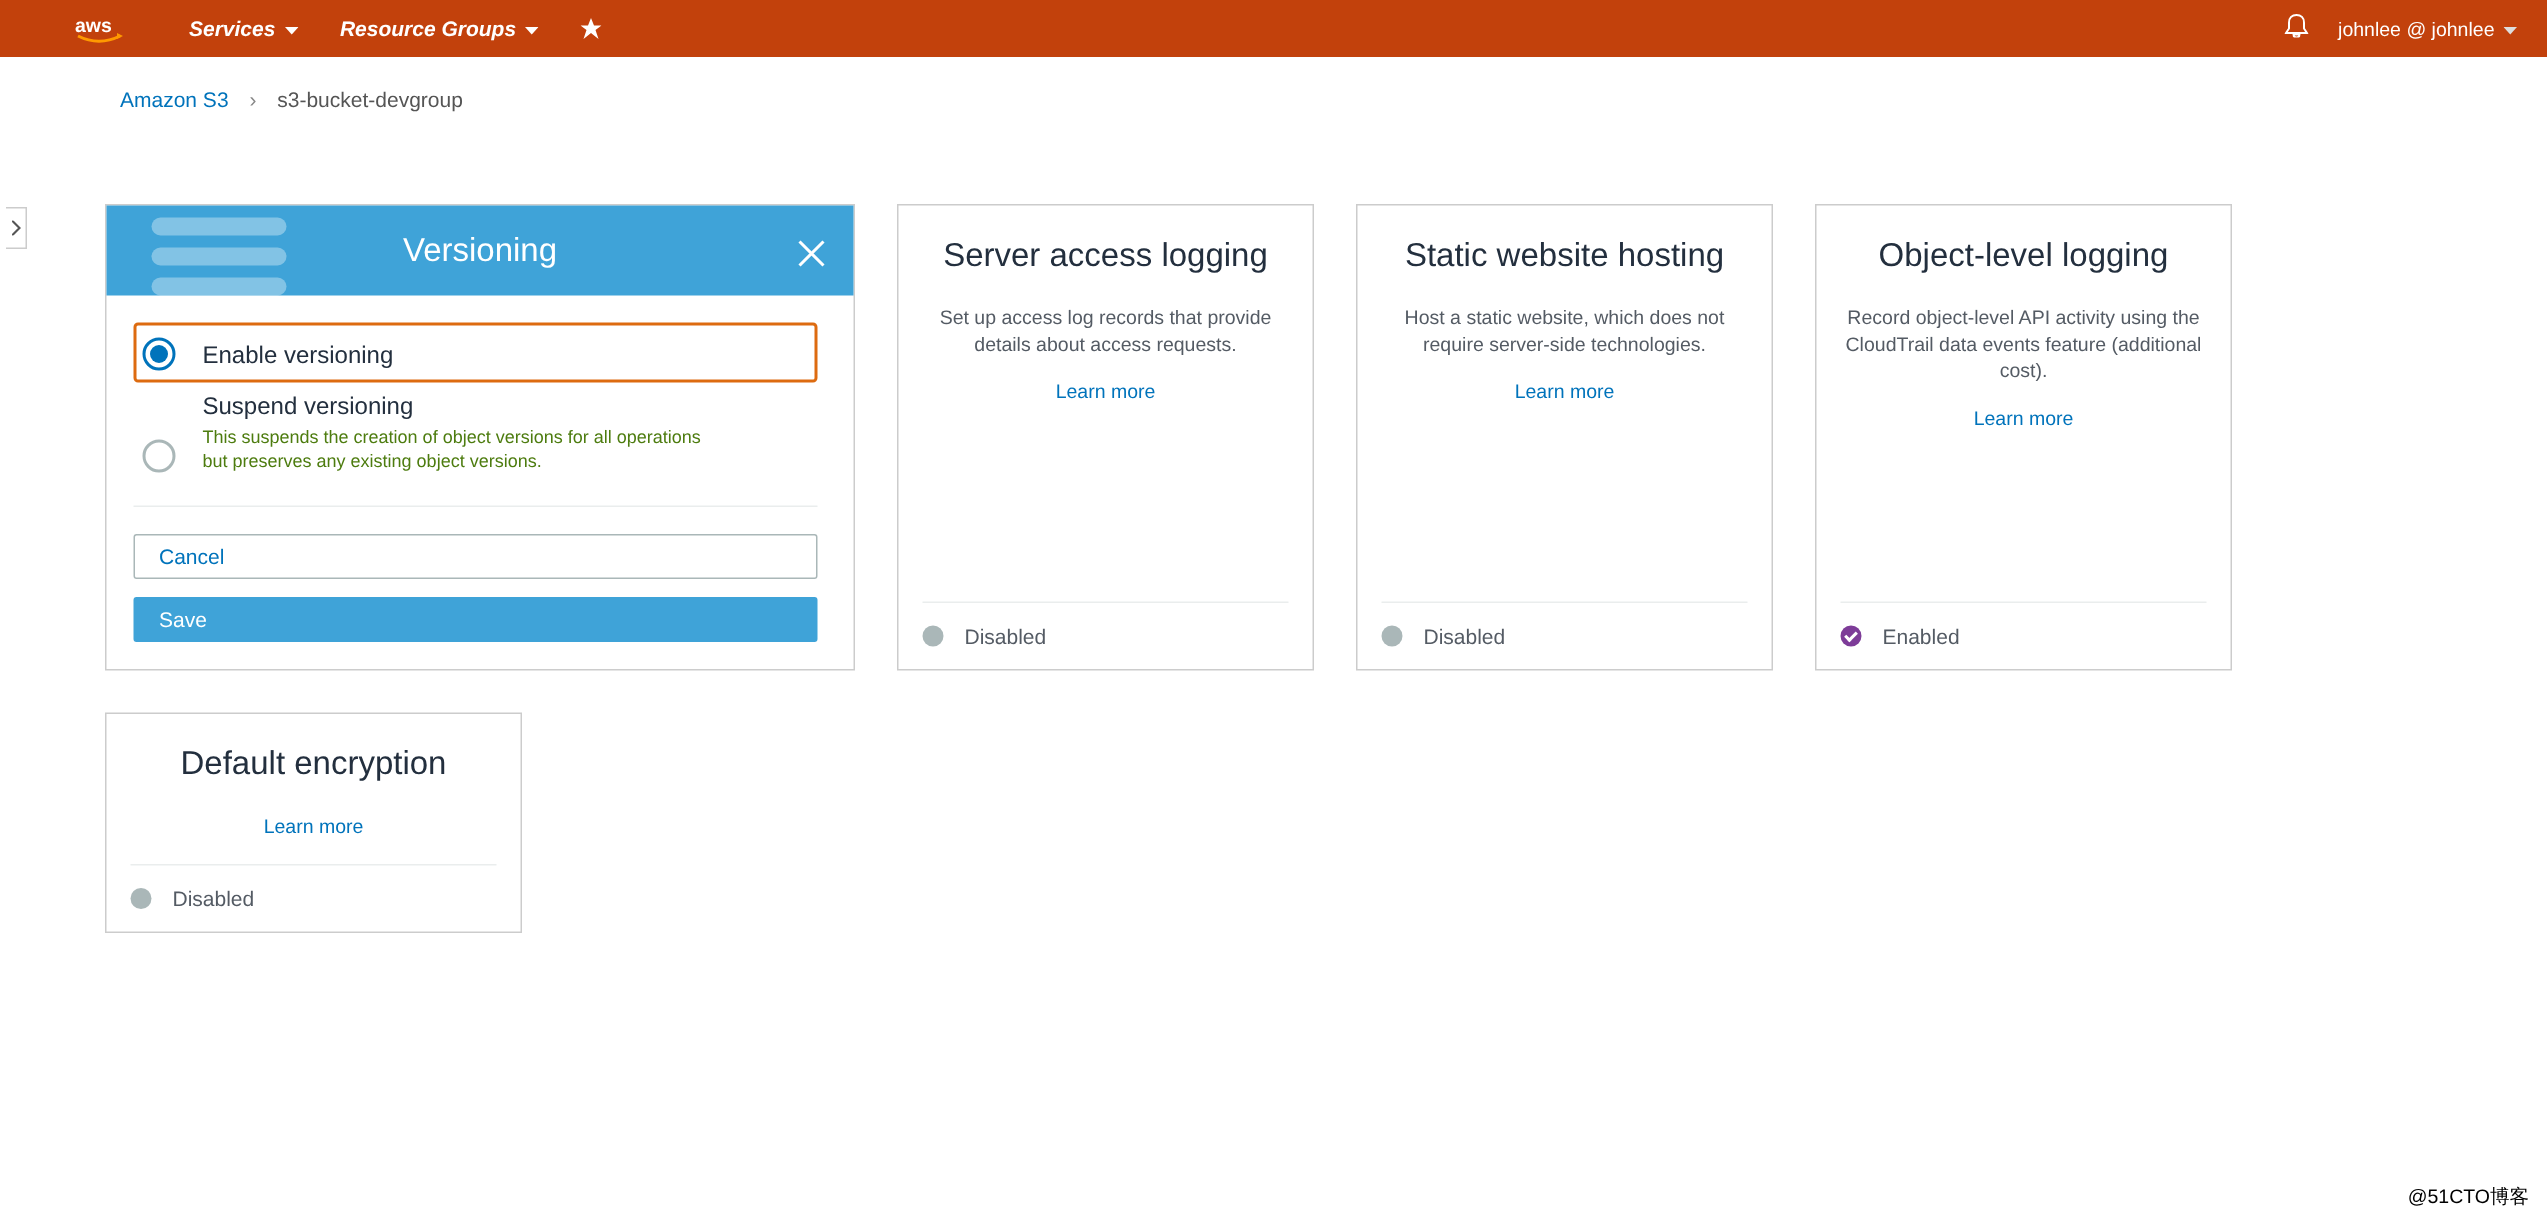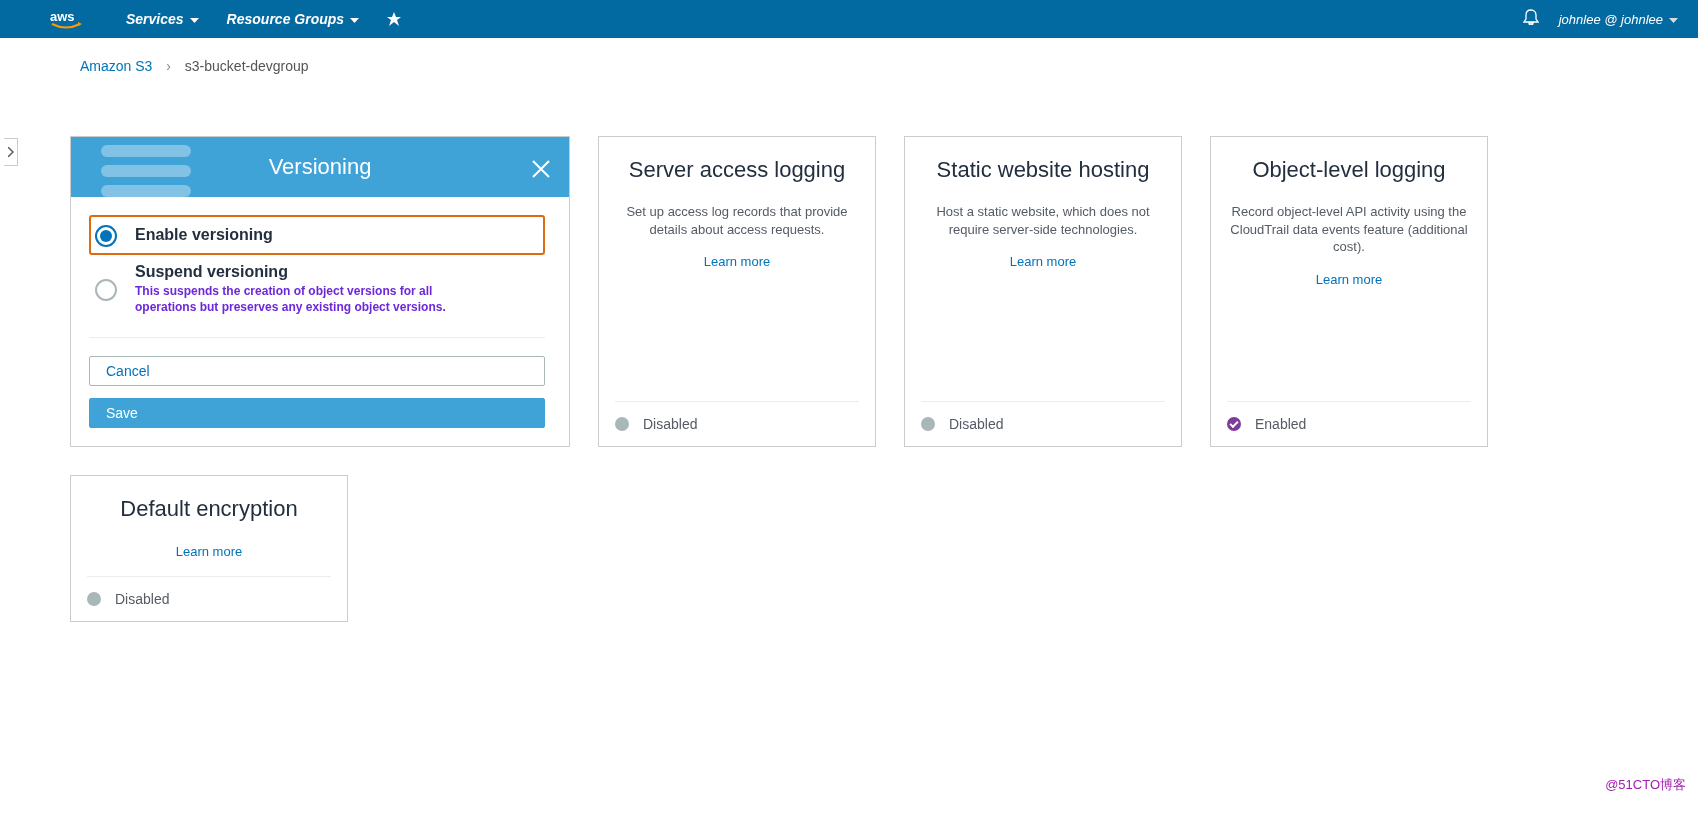--- a/index.html
+++ b/index.html
@@ -1,26 +1,26 @@
 <!DOCTYPE html>
 <html><head>
 <meta charset="utf-8">
 <style>
   * { box-sizing: border-box; margin: 0; padding: 0; }
   body { font-family: "Amazon Ember", "Helvetica Neue", Arial, sans-serif; background: #fff; color: #232f3e; width: 1698px; }
 
   
-  .topnav { background: #0369a1; height: 38px; display: flex; align-items: center; padding: 0 20px; color: #fff; justify-content: center; }
+  .topnav { background: #c2410c; height: 38px; display: flex; align-items: center; padding: 0 20px; color: #fff; justify-content: center; }
   .logo { margin-right: 30px; margin-left: 30px; }
   .logo svg { display: block; }
   .nav-item { display: inline-flex; align-items: center; font-size: 14px; font-weight: 600; margin-right: 28px; cursor: pointer; color: #fff; font-style: italic; }
   .chev { margin-left: 6px; }
   .nav-spacer { flex: 1; }
   .bell { margin-right: 20px; cursor: pointer; }
-  .user-menu { font-size: 13px; display: inline-flex; align-items: center; cursor: pointer; font-style: italic; }
+  .user-menu { font-size: 13px; display: inline-flex; align-items: center; cursor: pointer; }
 
   .page { padding: 0 70px; position: relative; }
 
   
   .side-toggle { position: absolute; left: 4px; top: 100px; width: 14px; height: 28px; border: 1px solid #ccc; background: #fff; border-left: none; display: flex; align-items: center; justify-content: center; cursor: pointer; }
 
   
   .breadcrumb { padding: 20px 0 22px 10px; font-size: 14px; color: #555; }
   .breadcrumb a { color: #0073bb; text-decoration: none; }
   .breadcrumb .sep { margin: 0 10px; color: #888; }
@@ -42,33 +42,33 @@
   .dot.enabled { background: #7d3c98; display: inline-flex; align-items: center; justify-content: center; }
   .dot.enabled::after { content: ""; width: 6px; height: 3px; border-left: 2px solid #fff; border-bottom: 2px solid #fff; transform: rotate(-45deg); margin-top: -2px; }
 
   
   .versioning-card { width: 500px; border: 1px solid #ccc; }
   .v-header { background: #3fa3d8; color: #fff; height: 60px; display: flex; align-items: center; justify-content: center; position: relative; }
   .v-header .title { font-size: 22px; font-weight: 400; }
   .v-header .decor { position: absolute; left: 0; top: 0; bottom: 0; width: 140px; opacity: 0.35; }
   .v-close { position: absolute; right: 18px; top: 22px; cursor: pointer; }
   .v-body { padding: 18px 24px 18px 18px; }
-  .radio-row { display: flex; align-items: center; padding: 8px 6px; font-weight: bold; }
+  .radio-row { display: flex; align-items: flex-end; padding: 8px 6px; }
   .radio-row.highlight { border: 2px solid #dd6b10; border-radius: 3px; padding: 6px 4px; }
   .radio { width: 22px; height: 22px; border-radius: 50%; border: 2px solid #aab7b8; margin-right: 18px; flex-shrink: 0; display: inline-flex; align-items: center; justify-content: center; cursor: pointer; margin-top: 2px; }
   .radio.selected { border-color: #0073bb; }
   .radio.selected::after { content: ""; width: 12px; height: 12px; border-radius: 50%; background: #0073bb; }
   .radio-label { font-size: 16px; color: #232f3e; }
-  .radio-sub { font-size: 12px; color: #6d28d9; margin-top: 2px; line-height: 1.35; max-width: 340px; }
+  .radio-sub { font-size: 12px; color: #4d7c0f; margin-top: 2px; line-height: 1.35; max-width: 340px; }
   .v-actions { border-top: 1px solid #eaeded; margin: 14px 0 0; padding: 18px 0 0; display: flex; justify-content: flex-end; gap: 12px; flex-direction: column; }
   .btn { height: 30px; padding: 0 16px; font-size: 14px; border-radius: 2px; cursor: pointer; display: inline-flex; align-items: center; }
   .btn-secondary { background: #fff; border: 1px solid #aab7b8; color: #0073bb; }
   .btn-primary { background: #3fa3d8; border: 1px solid #3fa3d8; color: #fff; }
 
-  .watermark { position: fixed; right: 12px; bottom: 19px; font-size: 13px; color: #a21caf; }
+  .watermark { position: fixed; right: 12px; bottom: 6px; font-size: 13px; color: #000000; }
 </style>
 </head>
 <body>
 
 <div class="topnav">
   <span class="logo">
     <svg width="46" height="20" viewBox="0 0 46 20">
       <text x="0" y="12" font-family="Arial" font-size="13" font-weight="700" fill="#fff">aws</text>
       <path d="M2 15 Q 16 22 30 15" stroke="#ff9900" stroke-width="2" fill="none"></path>
       <path d="M28 13 L32 15 L28 17 Z" fill="#ff9900"></path>

